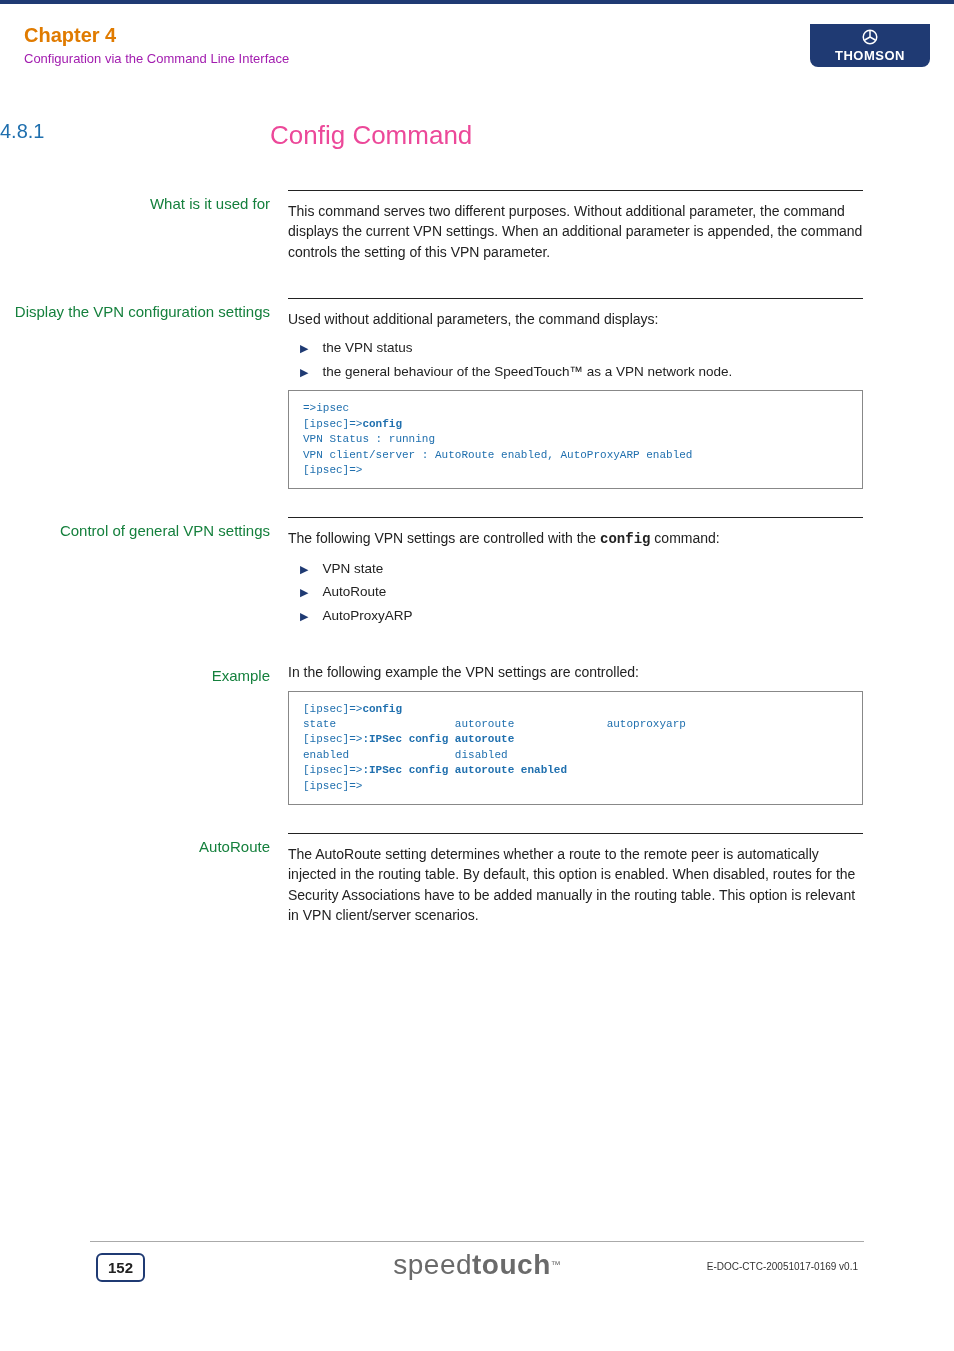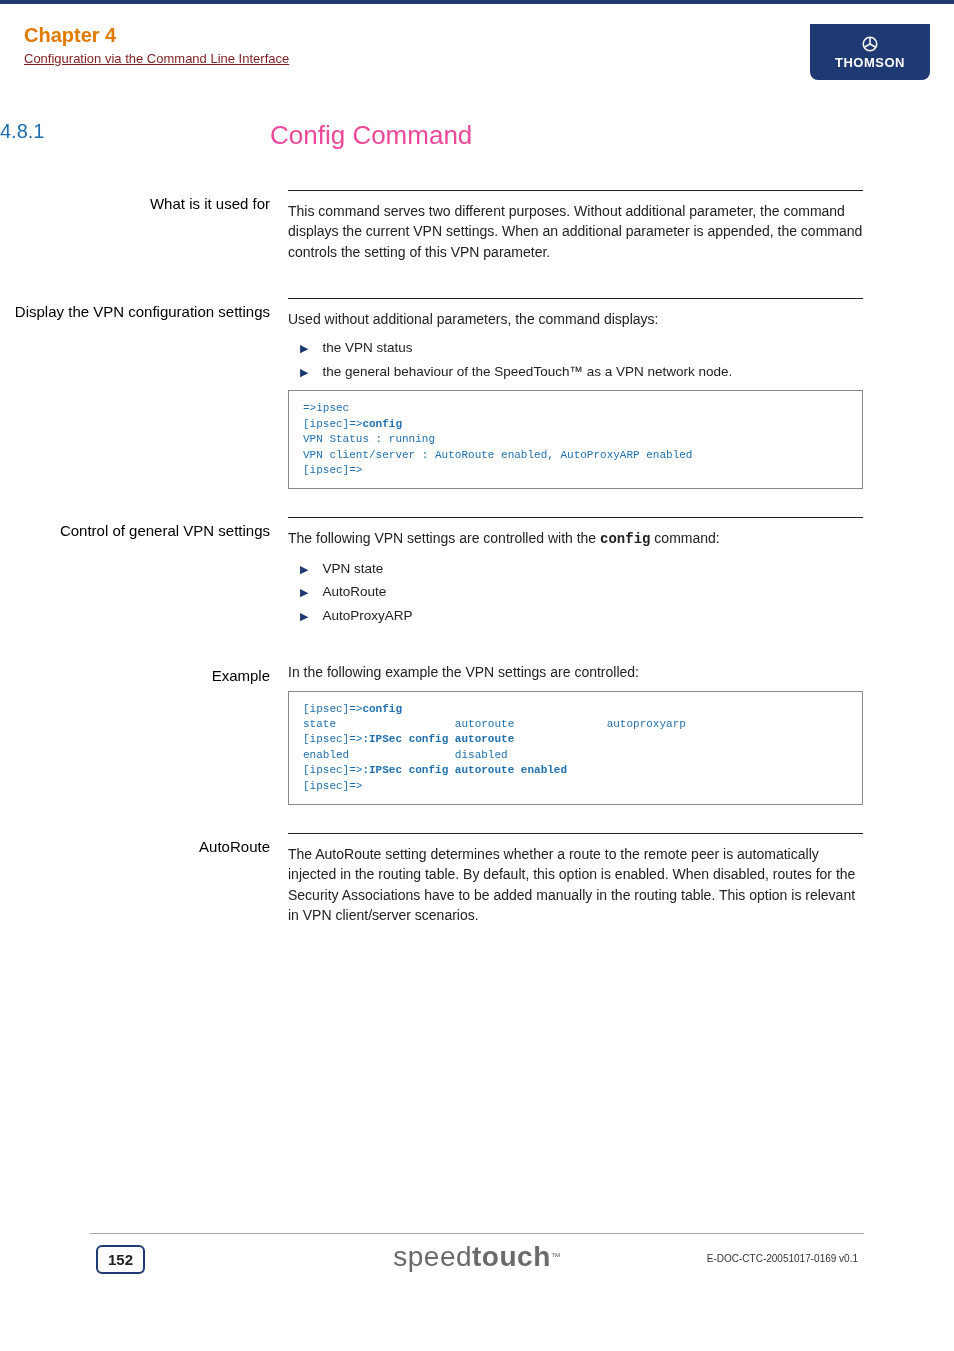--- a/index.html
+++ b/index.html
@@ -3,45 +3,45 @@
 <meta charset="utf-8">
 <style>
   * { box-sizing: border-box; margin: 0; padding: 0; }
   html, body { width: 954px; height: 1351px; background: #ffffff; font-family: Arial, Helvetica, sans-serif; color: #222; }
   .page { position: relative; width: 954px; height: 1351px; }
 
   
   .top-band { position: absolute; top: 0; left: 0; right: 0; height: 4px; background: #1f3a73; }
   .header { position: absolute; top: 24px; left: 24px; right: 24px; height: 60px; }
   .chapter { color: #e07b00; font-weight: bold; font-size: 20px; margin-bottom: 4px; }
-  .subtitle { color: #7f1d1d; font-size: 13px; text-decoration: underline; }
-  .thomson-badge { position: absolute; top: 0; right: 0; width: 120px; height: 56px; background: #1f3a73; color: #fff; display: flex; flex-direction: column; align-items: center; justify-content: center; border-bottom-left-radius: 8px; border-bottom-right-radius: 8px; text-align: center; }
+  .subtitle { color: #a21caf; font-size: 13px; }
+  .thomson-badge { position: absolute; top: 0; right: 0; width: 120px; height: 43px; background: #1f3a73; color: #fff; display: flex; flex-direction: column; align-items: center; justify-content: center; border-bottom-left-radius: 8px; border-bottom-right-radius: 8px; text-align: center; }
   .badge-icon { width: 18px; height: 18px; margin-bottom: 2px; }
   .badge-text { font-size: 13px; font-weight: bold; letter-spacing: 0.5px; }
 
   
   .title-row { position: absolute; top: 120px; left: 0; width: 954px; display: grid; grid-template-columns: 270px 1fr 90px; }
   .title-num { text-align: left; padding-right: 18px; color: #1f6fae; font-size: 20px; font-weight: 300; font-family: Liberation Sans, sans-serif; }
   .title-text { color: #ec4899; font-size: 26px; font-weight: 300; font-family: "Trebuchet MS", Arial, sans-serif; }
 
   
   .content { position: absolute; top: 190px; left: 0; width: 954px; }
   .section { display: grid; grid-template-columns: 270px 600px; column-gap: 18px; margin-bottom: 28px; padding-left: 0; }
-  .side-label { text-align: right; color: #000000; font-size: 15px; font-family: "Trebuchet MS", Arial, sans-serif; font-weight: 400; line-height: 1.35; padding-top: 4px; }
+  .side-label { text-align: right; color: #15803d; font-size: 15px; font-family: "Trebuchet MS", Arial, sans-serif; font-weight: 400; line-height: 1.35; padding-top: 4px; }
   .body-col .rule { border-top: 1.5px solid #222; margin-bottom: 10px; width: 575px; }
   .para { font-size: 14px; line-height: 1.45; color: #222; margin-bottom: 8px; width: 575px; }
   .list { margin: 4px 0 8px 8px; }
   .li { display: flex; align-items: flex-start; font-size: 13.5px; line-height: 1.6; margin-bottom: 2px; }
   .bullet { color: #1f3a73; margin-right: 14px; margin-left: 4px; font-size: 11px; margin-top: 3px; }
   pre.code { border: 1px solid #888; padding: 10px 14px; font-family: "Courier New", monospace; font-size: 11px; color: #1f6fae; line-height: 1.4; white-space: pre; overflow: hidden; width: 575px; margin-top: 6px; }
   pre.code b { font-weight: bold; }
   .inline-mono { font-family: "Courier New", monospace; font-weight: bold; }
 
   
-  .footer { position: absolute; bottom: 68px; left: 0; width: 954px; height: 50px; }
+  .footer { position: absolute; bottom: 60px; left: 0; width: 954px; height: 50px; }
   .footer-rule { position: absolute; top: 0; left: 90px; right: 90px; border-top: 1px solid #aaa; }
   .page-num-box { position: absolute; left: 96px; top: 12px; border: 2px solid #1f3a73; border-radius: 6px; padding: 4px 10px; font-weight: bold; font-size: 15px; color: #222; }
   .brand { position: absolute; left: 0; width: 954px; top: 8px; text-align: center; }
   .brand .sp { font-family: "Trebuchet MS", Arial, sans-serif; font-size: 28px; color: #6a6a6a; letter-spacing: 0.5px; }
   .brand .sp .light { font-weight: 300; }
   .brand .sp .bold { font-weight: 700; }
   .brand .tm { font-size: 10px; vertical-align: super; color: #6a6a6a; }
   .doc-id { position: absolute; right: 96px; top: 20px; font-size: 10px; color: #333; }
 </style>
 </head>

